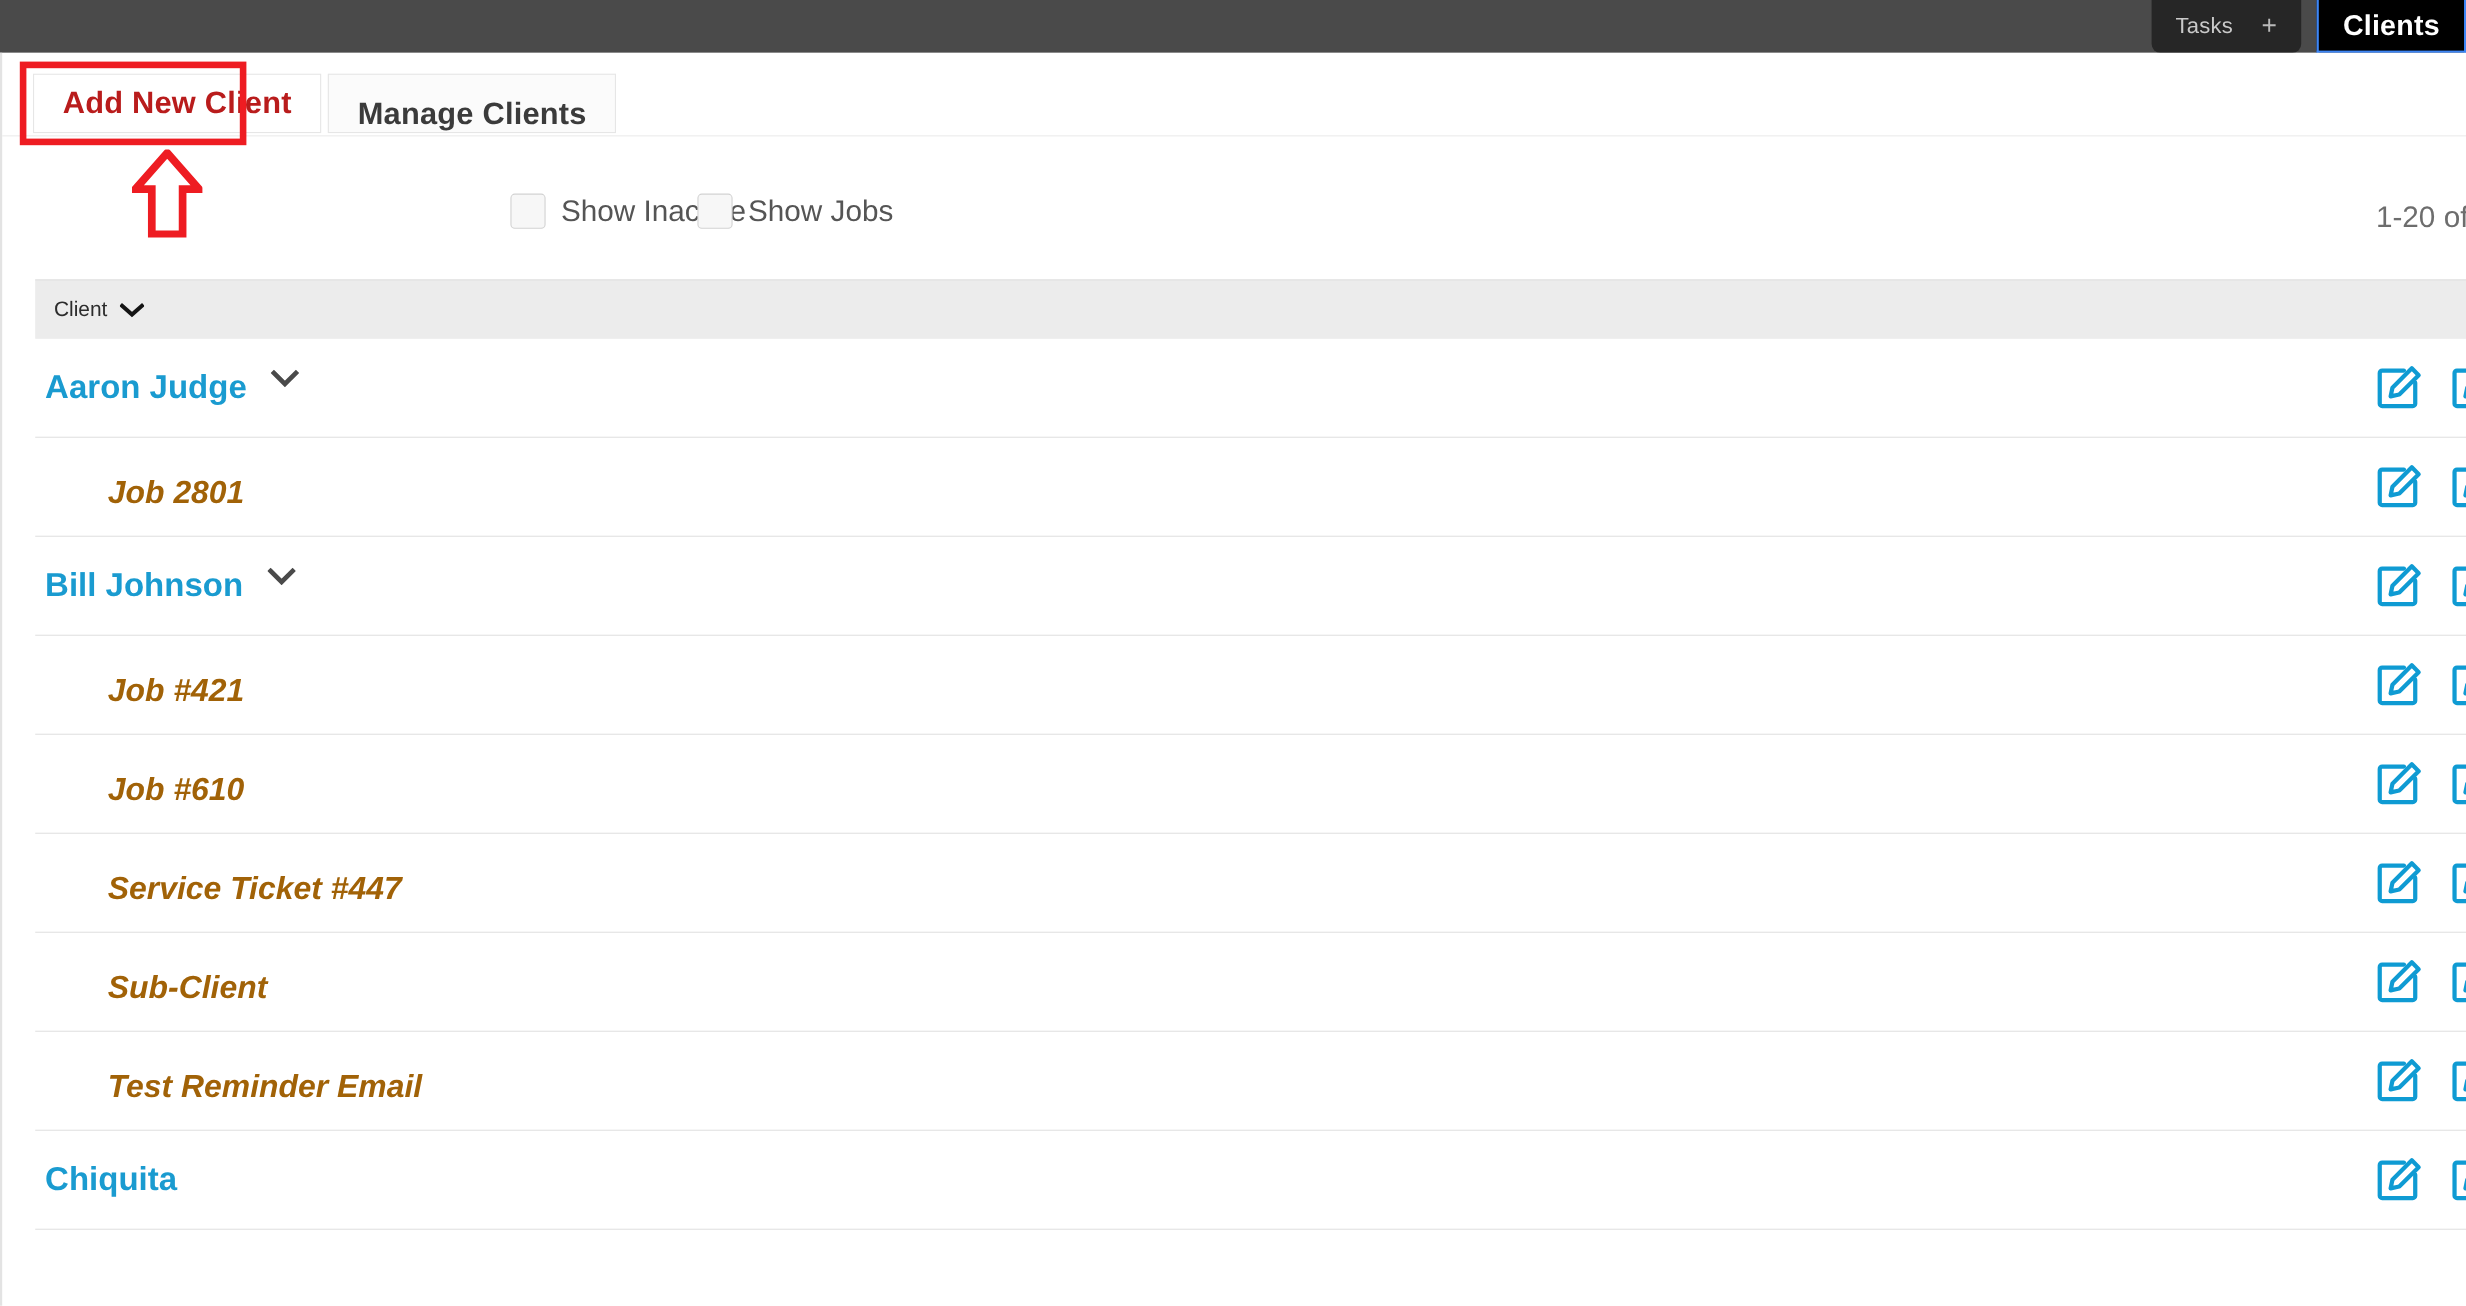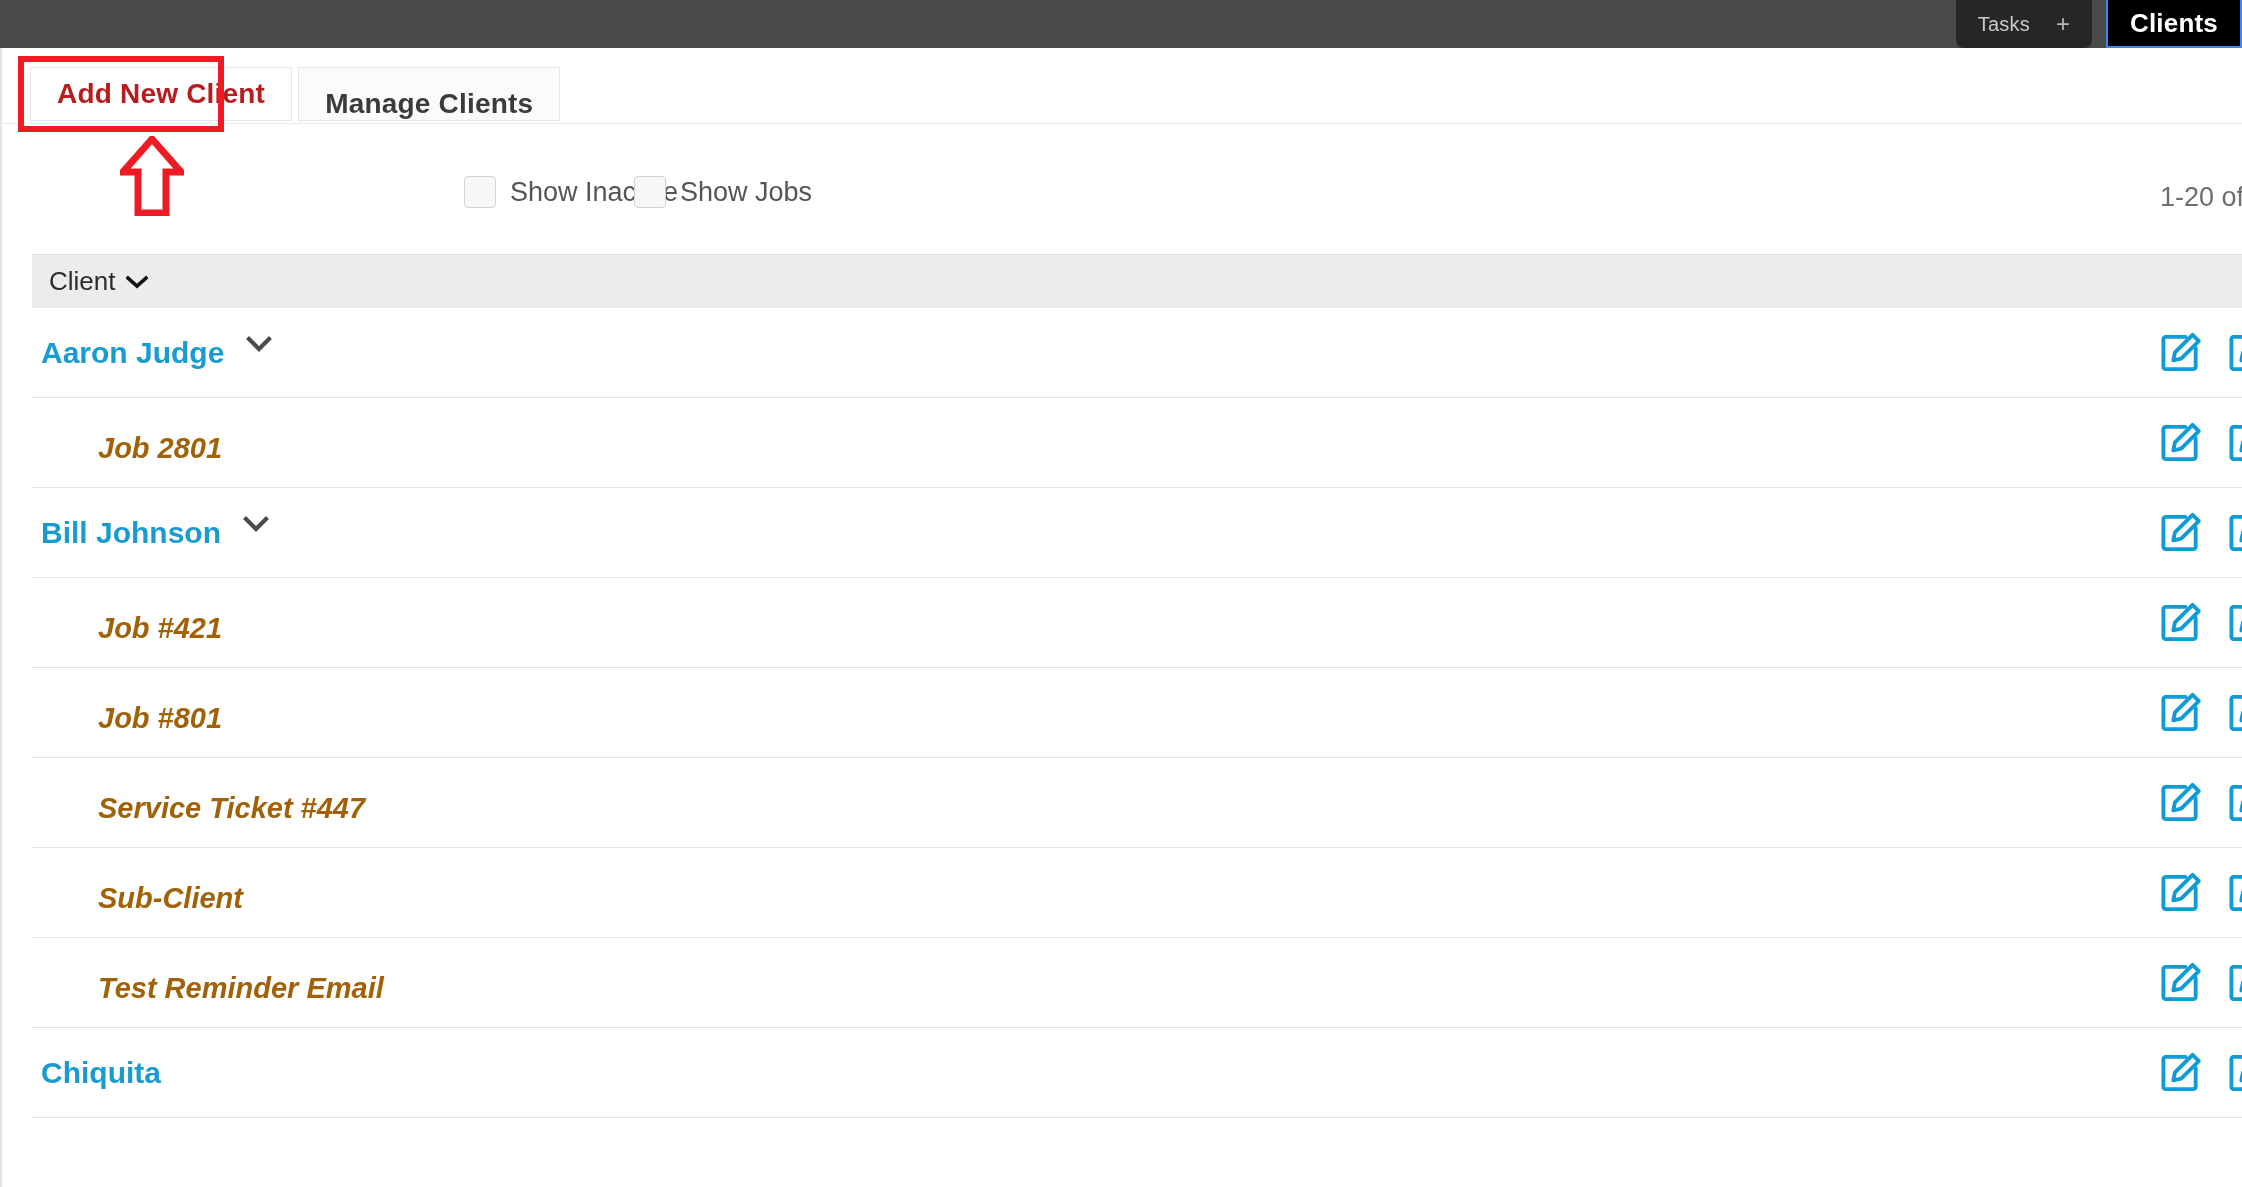--- a/index.html
+++ b/index.html
@@ -213,21 +213,21 @@
   .thead {
     height: 54px;
     background: #ececec;
     border-top: 1px solid #e0e0e0;
     display: flex;
     align-items: center;
     box-sizing: border-box;
   }
   .th-client {
     padding-left: 17px;
-    font-size: 26px;
+    font-size: 19px;
     color: #2c2c2c;
     display: flex;
     align-items: center;
   }
   .th-caret { margin-left: 11px; display: inline-flex; }
 
   .row {
     height: 90px;
     border-bottom: 1px solid #e2e2e2;
     display: flex;
@@ -418,21 +418,21 @@
             <span class="icon-btn">
               <svg width="44" height="44" viewBox="0 0 24 24" xmlns="http://www.w3.org/2000/svg">
                 <path d="M14.4 3.2H3.6a1.2 1.2 0 0 0-1.2 1.2v15.2a1.2 1.2 0 0 0 1.2 1.2h15.2a1.2 1.2 0 0 0 1.2-1.2V9.2" fill="none" stroke="#0f9bd3" stroke-width="2.1" stroke-linecap="round" stroke-linejoin="round"></path>
                 <path d="M18.3 2.1l3.4 3.4-9.6 9.6-4.3.9.9-4.3z" fill="none" stroke="#0f9bd3" stroke-width="2.1" stroke-linejoin="round"></path>
               </svg>
             </span>
           </div>
         </div>
         <div class="row">
           <div class="row-name">
-            <span class="job-name">Job #801</span>
+            <span class="job-name">Job #610</span>
           </div>
           <div class="row-actions">
             <span class="icon-btn">
               <svg width="44" height="44" viewBox="0 0 24 24" xmlns="http://www.w3.org/2000/svg">
                 <path d="M14.4 3.2H3.6a1.2 1.2 0 0 0-1.2 1.2v15.2a1.2 1.2 0 0 0 1.2 1.2h15.2a1.2 1.2 0 0 0 1.2-1.2V9.2" fill="none" stroke="#0f9bd3" stroke-width="2.1" stroke-linecap="round" stroke-linejoin="round"></path>
                 <path d="M18.3 2.1l3.4 3.4-9.6 9.6-4.3.9.9-4.3z" fill="none" stroke="#0f9bd3" stroke-width="2.1" stroke-linejoin="round"></path>
               </svg>
             </span>
             <span class="icon-btn">
               <svg width="44" height="44" viewBox="0 0 24 24" xmlns="http://www.w3.org/2000/svg">

